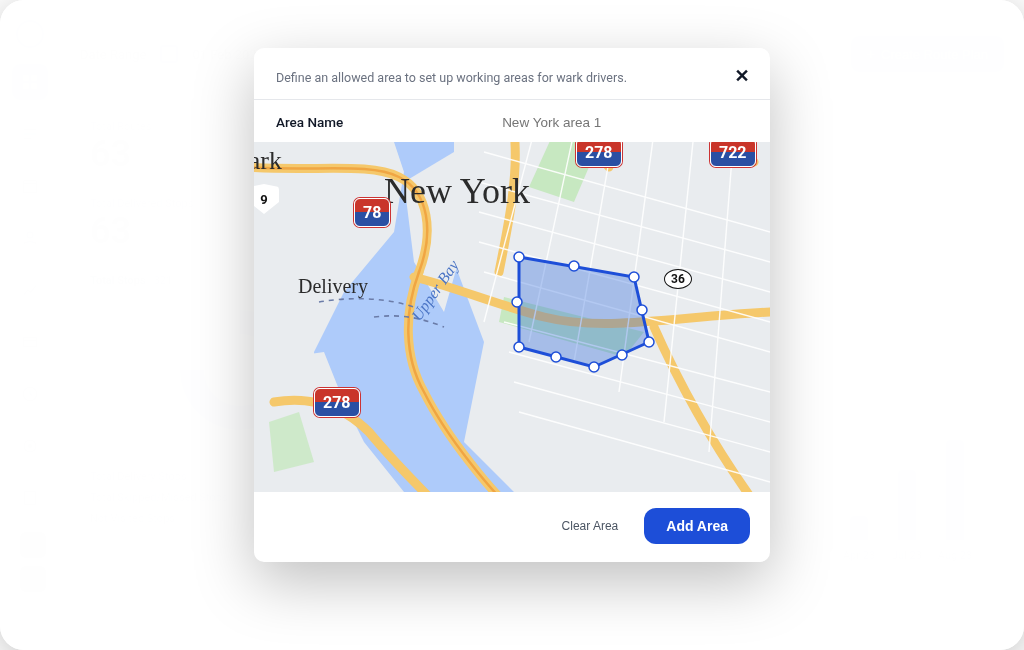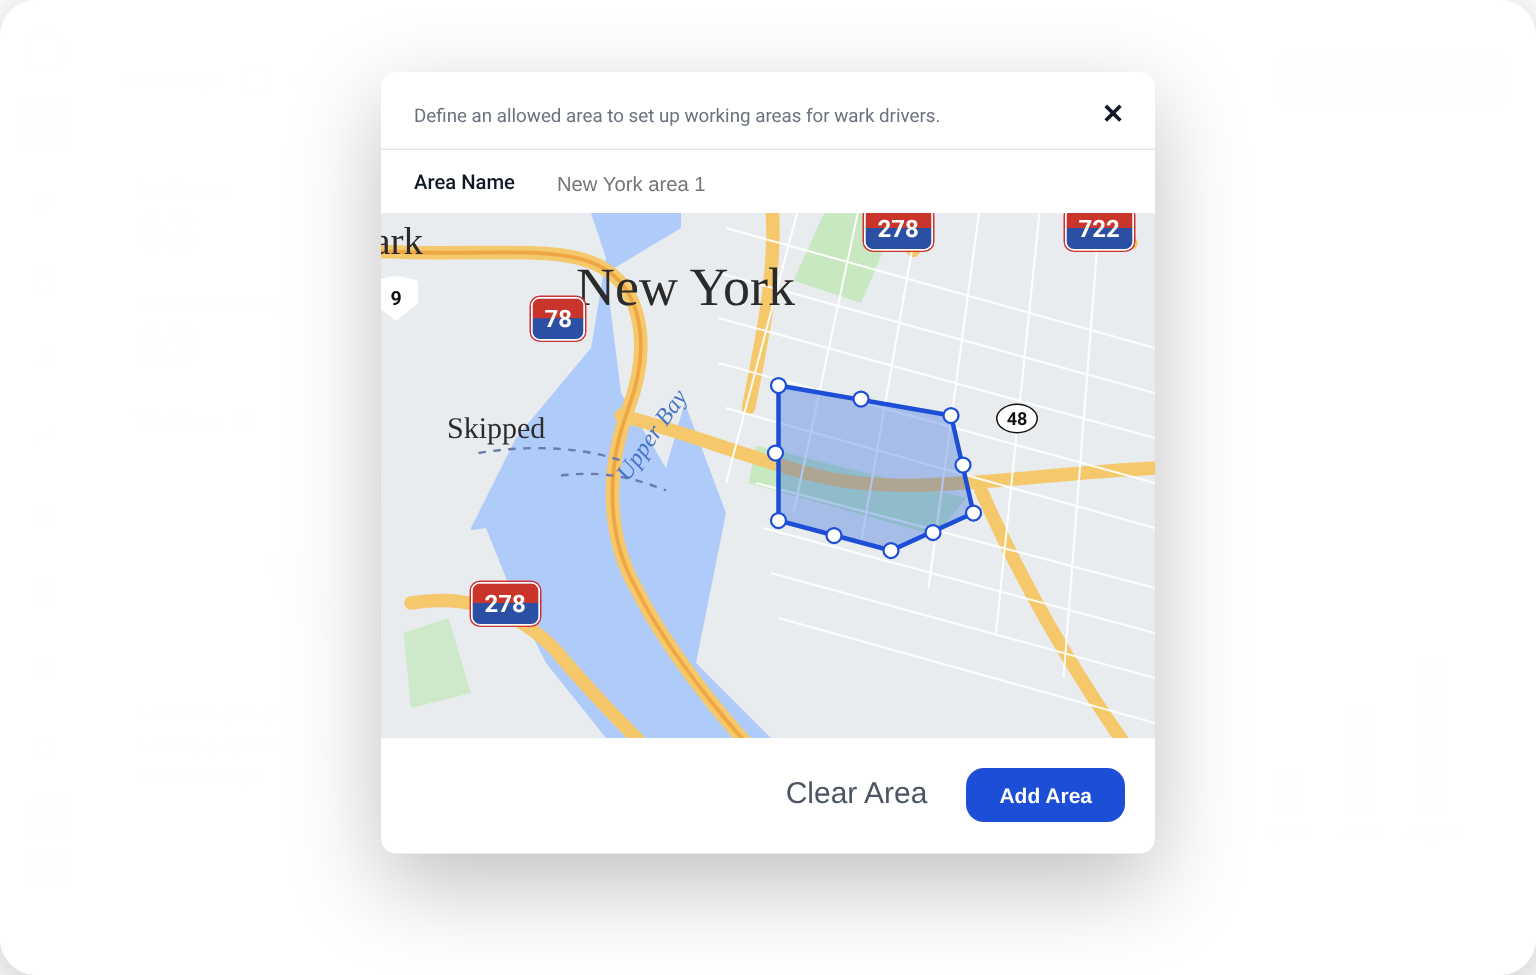--- a/index.html
+++ b/index.html
@@ -63,39 +63,40 @@
   }
   .modal-head { padding:18px 22px 14px; position:relative; border-bottom:1px solid #e5e7eb; }
   .modal-title { font-size:18px; font-weight:600; color:#111827; }
   .modal-sub { font-size:12.5px; color:#6b7280; margin-top:4px; }
   .modal-close {
     position:absolute; right:16px; top:16px; width:24px; height:24px;
     display:flex; align-items:center; justify-content:center;
     background:none; border:none; cursor:pointer; font-size:18px; color:#111827; font-weight:600;
   }
   .area-row {
-    display:flex; align-items:center; gap:28px; padding:14px 22px 12px;
+    display:flex; align-items:center; gap:12px; padding:14px 22px 12px;
     font-size:13.5px;
   }
   .area-label { color:#111827; font-weight:500; }
   .area-input {
     border:none; outline:none; font-size:13.5px; color:#9ca3af; flex:1;
     background:transparent;
+    text-align:center;
   }
   .map {
     width:100%; height:350px; position:relative; overflow:hidden;
     background:#e8edf3;
   }
   .map svg { width:100%; height:100%; display:block; }
   .footer {
     display:flex; justify-content:flex-end; align-items:center; gap:8px;
     padding:16px 20px 18px;
   }
   .btn-clear {
-    background:none; border:none; color:#4b5563; font-size:20px; font-weight:500;
+    background:none; border:none; color:#4b5563; font-size:12px; font-weight:500;
     padding:10px 18px; cursor:pointer;
   }
   .btn-add {
     background:#1d4ed8; color:#fff; border:none; border-radius:12px;
     padding:10px 22px; font-size:14px; font-weight:600; cursor:pointer;
   }
   .map-label { position:absolute; font-family: Georgia, 'Times New Roman', serif; color:#2b2b2b; }
   .map-label.big { font-size:36px; font-weight:400; }
   .map-label.med { font-size:20px; }
   .map-label.water { font-style:italic; color:#4a74c5; font-size:16px; transform:rotate(-55deg); transform-origin:left top; }
@@ -299,28 +300,28 @@
         <circle class="poly-handle" cx="388" cy="168" r="5"></circle>
         <circle class="poly-handle" cx="395" cy="200" r="5"></circle>
         <circle class="poly-handle" cx="368" cy="213" r="5"></circle>
         <circle class="poly-handle" cx="340" cy="225" r="5"></circle>
         <circle class="poly-handle" cx="302" cy="215" r="5"></circle>
         <circle class="poly-handle" cx="265" cy="205" r="5"></circle>
         <circle class="poly-handle" cx="263" cy="160" r="5"></circle>
       </svg>
       <div class="map-label big" style="left:130px; top:28px;">New York</div>
       <div class="map-label med" style="left:-24px; top:4px; font-size:26px;">wark</div>
-      <div class="map-label med" style="left:44px; top:133px;">Skipped</div>
+      <div class="map-label med" style="left:44px; top:133px;">Delivery</div>
       <div class="map-label water" style="left:154px; top:172px;">Upper Bay</div>
       <div class="shield us" style="left:-5px; top:42px;">9</div>
       <div class="shield" style="left:100px; top:56px; background:linear-gradient(#c9352a 48%, #2a4fa3 48%);">78</div>
       <div class="shield" style="left:322px; top:-4px; background:linear-gradient(#c9352a 48%, #2a4fa3 48%);">278</div>
       <div class="shield" style="left:456px; top:-4px; background:linear-gradient(#c9352a 48%, #2a4fa3 48%);">722</div>
       <div class="shield" style="left:60px; top:246px; background:linear-gradient(#c9352a 48%, #2a4fa3 48%);">278</div>
-      <div class="shield state" style="left:410px; top:127px;">48</div>
+      <div class="shield state" style="left:410px; top:127px;">36</div>
     </div>
     <div class="footer">
       <button class="btn-clear">Clear Area</button>
       <button class="btn-add">Add Area</button>
     </div>
   </div>
 
 </div>
 
 </body></html>

